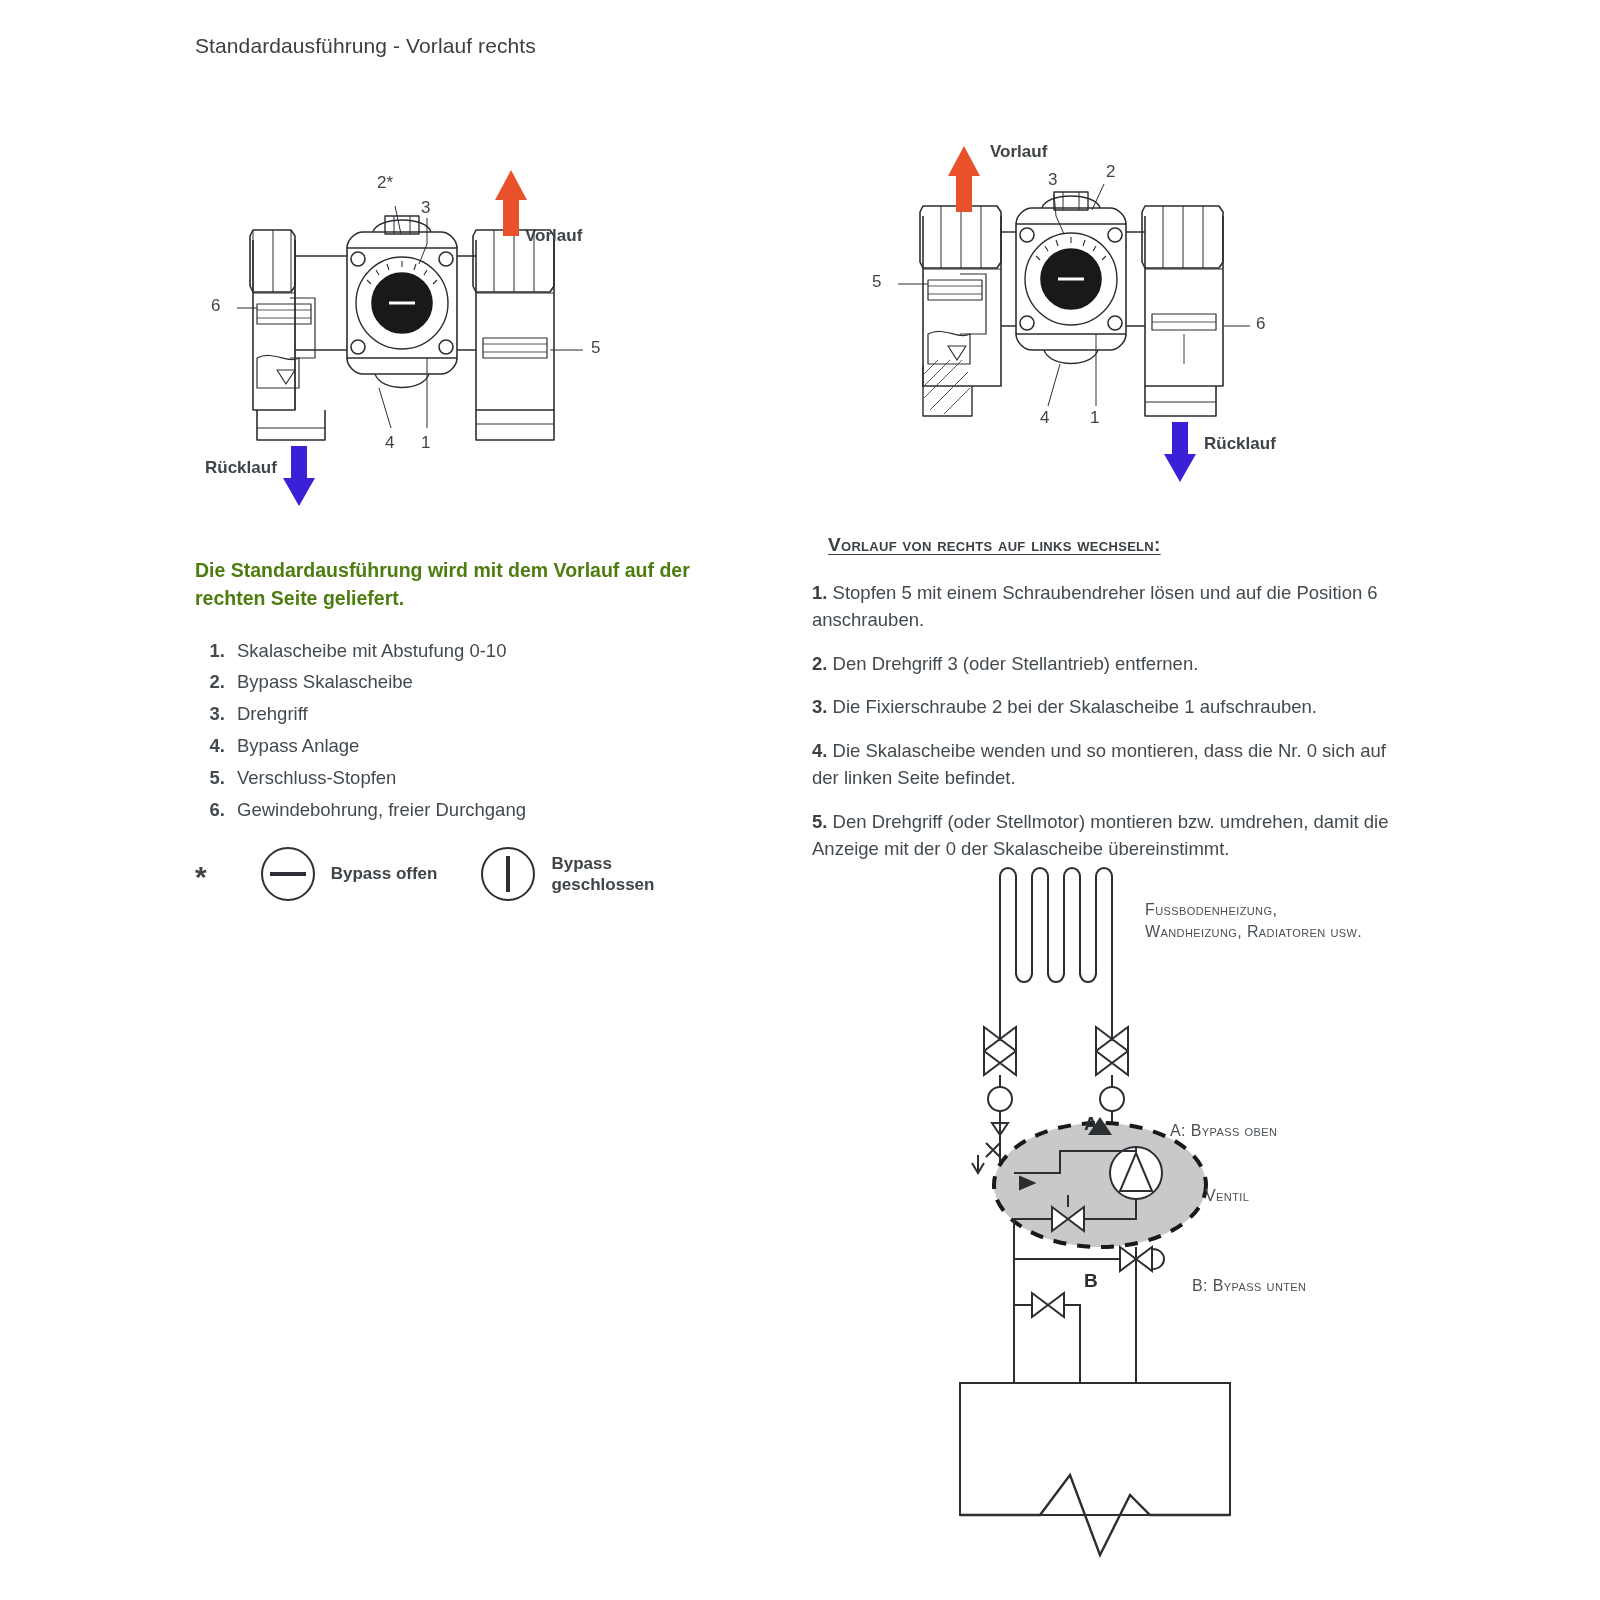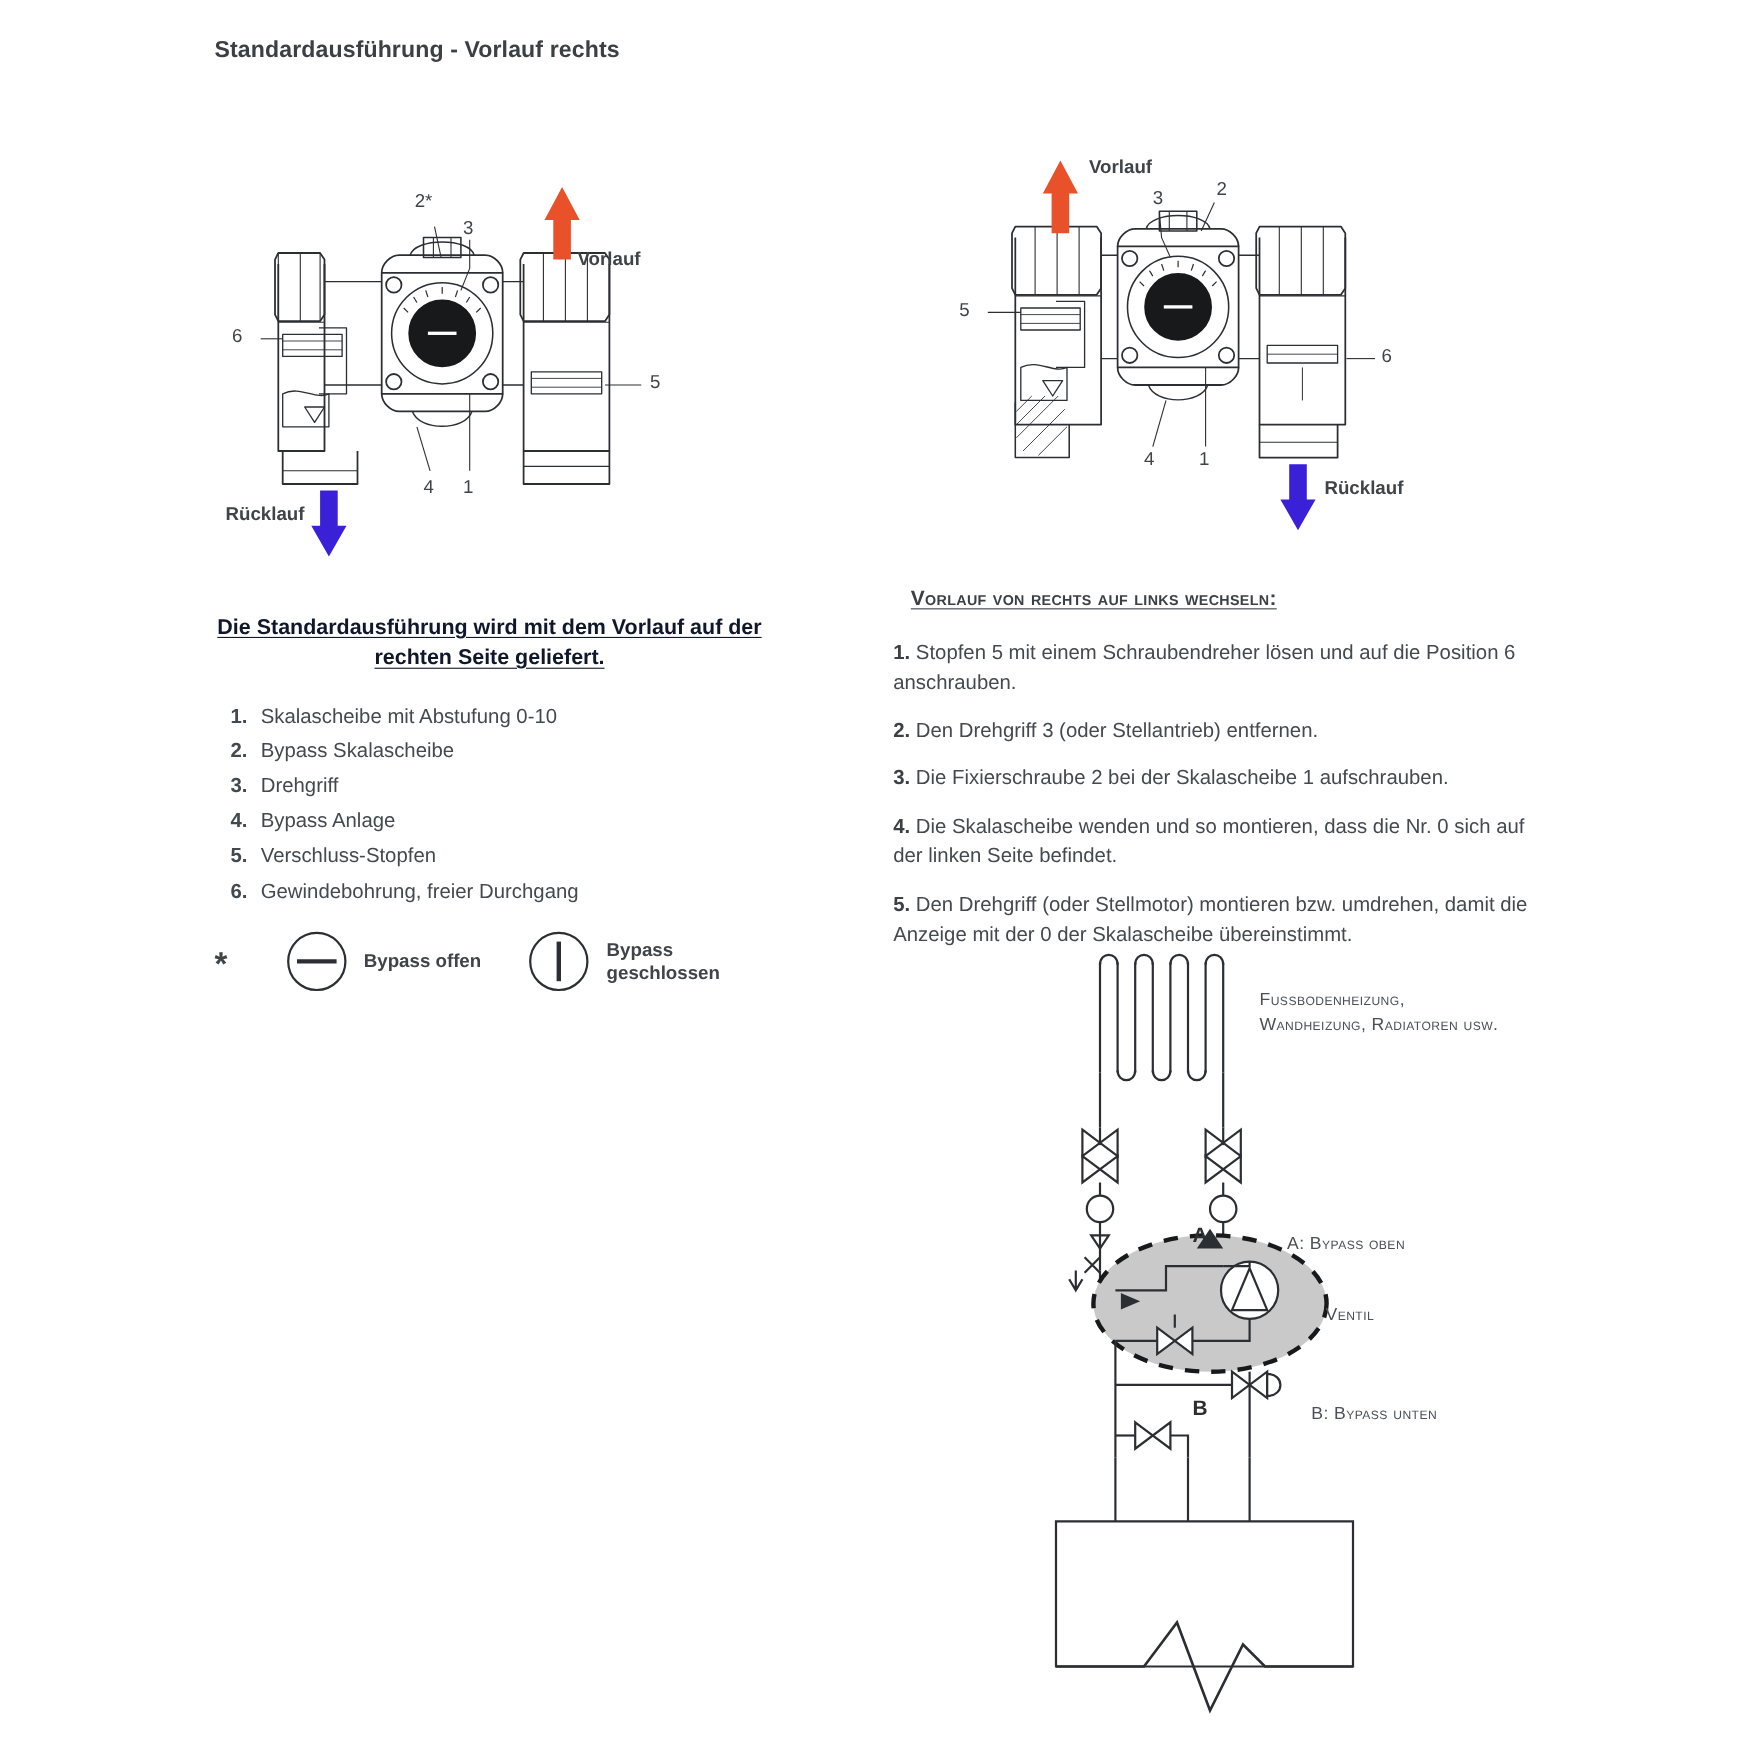--- a/index.html
+++ b/index.html
@@ -17,21 +17,21 @@
   }
   .page {
     position: absolute;
     inset: 0;
   }
   .col-left  { position: absolute; left: 195px; top: 34px; width: 600px; }
   .col-right { position: absolute; left: 812px; top: 34px; width: 640px; }
 
   h2.sec-title {
     font-size: 21px;
-    font-weight: bold;
+    font-weight: normal;
     color: #3b4045;
     margin: 0 0 0 0;
     letter-spacing: 0.1px;
   }
 
   
   .valve-wrap { position: relative; height: 400px; }
 
   svg { display: block; overflow: visible; }
 
@@ -44,27 +44,25 @@
   .num {
     position: absolute;
     font-size: 17px;
     color: #3f4448;
   }
 
   
   .intro {
     font-size: 19.5px;
     font-weight: bold;
-    color: #0f172a;
+    color: #4d7c0f;
     line-height: 1.45;
-    text-decoration: underline;
     text-underline-offset: 3px;
     margin: 0 0 22px 0;
     max-width: 500px;
-    text-align: center;
   }
   ol.legend {
     list-style: none;
     margin: 0;
     padding: 0;
   }
   ol.legend li {
     font-size: 18.5px;
     line-height: 1.72;
     color: #434a4f;

